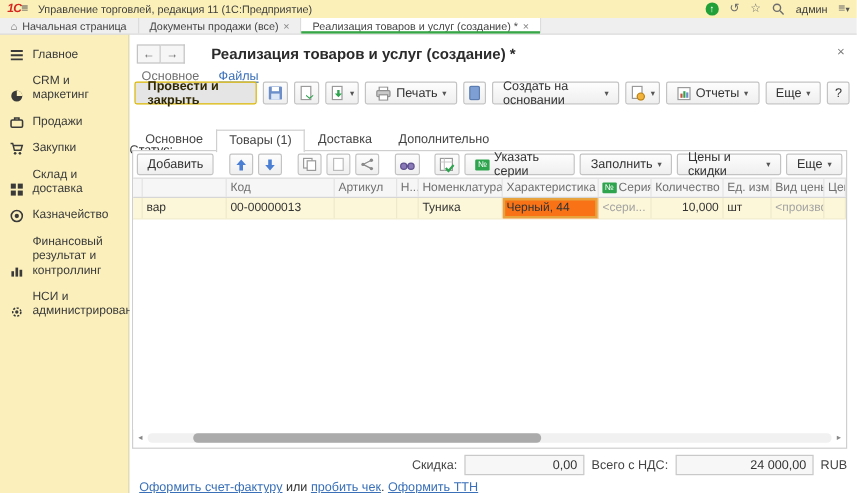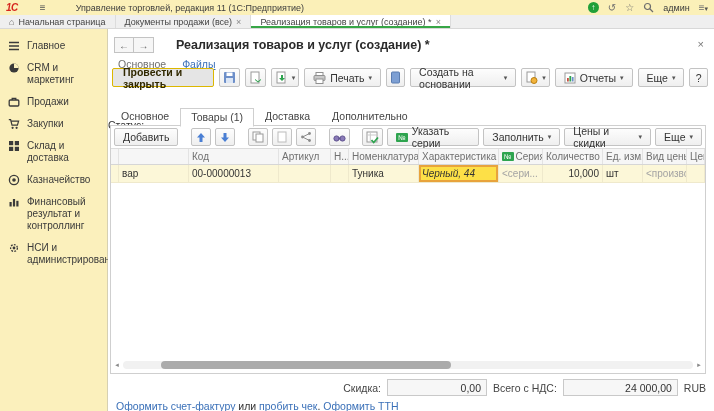--- a/index.html
+++ b/index.html
@@ -1,20 +1,20 @@
 <!DOCTYPE html>
 <html><head>
 <meta charset="utf-8">
 <style>
   * { box-sizing: border-box; margin: 0; padding: 0; }
   html,body { width:714px; height:411px; overflow:hidden; }
   body { font-family:"Liberation Sans", sans-serif; font-size:11px; color:#333; background:#fff; }
 
   
-  .titlebar { height:15px; background:#fbf0b8; display:flex; align-items:center; padding:0 6px; gap:22px; }
+  .titlebar { height:15px; background:#fbf0b8; display:flex; align-items:center; padding:0 6px; gap:0; }
   .logo-1c { color:#d6261e; font-weight:bold; font-style:italic; font-size:10px; letter-spacing:-0.5px; }
   .tb-menu { font-size:10px; color:#555; }
   .tb-title { font-size:9px; color:#3c3c3c; margin-left:8px; }
   .tb-right { margin-left:auto; display:flex; align-items:center; gap:9px; }
   .tb-ico { font-size:10px; color:#6d6d6d; line-height:1; }
   .notif-circle { width:11px; height:11px; border-radius:50%; background:#21a038; color:#fff; font-size:8px;
                   display:flex; align-items:center; justify-content:center; line-height:1; }
   .tb-user { font-size:9px; color:#3c3c3c; }
   .tb-burger { font-size:10px; color:#6d6d6d; }
 
@@ -23,21 +23,21 @@
   .wtab { display:flex; align-items:center; gap:4px; padding:0 9px; font-size:9px; color:#444;
           border-right:1px solid #dcdcdc; position:relative; }
   .wtab .home-ico { font-size:9px; color:#555; }
   .wtab .tab-close { color:#888; font-size:9px; }
   .wtab.active { background:#fff; }
   .wtab.active::after { content:""; position:absolute; left:0; right:0; bottom:0; height:2px; background:#37a646; }
 
   
   .app-body { display:flex; height:382px; }
   .sidebar { width:108px; background:#fbf0bc; border-right:1px solid #d6d0b2; padding-top:6px; flex-shrink:0; }
-  .sb-item { display:flex; gap:7px; padding:5px 4px 5px 8px; align-items:flex-start; cursor:default; }
+  .sb-item { display:flex; gap:7px; padding:5px 4px 5px 8px; align-items:flex-end; cursor:default; }
   .sb-ico { width:12px; height:12px; flex-shrink:0; margin-top:0px; }
   .sb-label { font-size:10px; color:#3a3a3a; line-height:1.2; }
 
   .main { flex:1; position:relative; background:#fff; }
 
   
   .doc-header { position:absolute; top:8px; left:6px; display:flex; align-items:center; }
   .nav-btn { width:20px; height:16px; border:1px solid #c3c3c3; background:#f6f6f6; font-size:10px; color:#666;
              display:flex; align-items:center; justify-content:center; }
   .nav-btn + .nav-btn { border-left:none; }
@@ -88,21 +88,21 @@
   .tbl-row { display:flex; background:#fcf7d8; height:18px; font-size:10px; color:#333;
              border-bottom:1px solid #efe9cc; }
   .td { padding:2px 3px; border-right:1px solid #efe9cc; display:flex; align-items:center;
         overflow:hidden; white-space:nowrap; }
   .c-marker{ width:8px; padding:0; }
   .c0{ width:70px; } .c-code{ width:90px; } .c-art{ width:52px; } .c-n{ width:18px; }
   .c-nom{ width:70px; } .c-chr{ width:80px; } .c-ser{ width:44px; } .c-qty{ width:60px; justify-content:flex-end; }
   .c-unit{ width:40px; } .c-kind{ width:44px; } .c-price{ flex:1; }
   .th.c-qty { justify-content:flex-start; }
   .placeholder { color:#a3a3a3; }
-  .cell-selected { background:#fde047; box-shadow: inset 0 0 0 2px #e8a33c; font-style: italic; }
+  .cell-selected { background:#f97316; box-shadow: inset 0 0 0 2px #e8a33c; }
   .tbl-empty { flex:1; background:#fff; }
 
   .hscroll { height:12px; margin:1px 2px 2px; display:flex; align-items:center; gap:2px; }
   .hs-arrow { font-size:7px; color:#888; width:8px; text-align:center; }
   .hs-track { flex:1; height:8px; background:#f1f1f1; border-radius:4px; position:relative; }
   .hs-thumb { position:absolute; left:38px; width:290px; top:0; height:8px; background:#ababab; border-radius:4px; }
 
   
   .totals { position:absolute; top:350px; right:8px; display:flex; align-items:center; gap:6px; font-size:10.5px; color:#444; }
   .tot-field { height:17px; border:1px solid #c9c9c9; background:#f7f7f7; display:flex; align-items:center;

